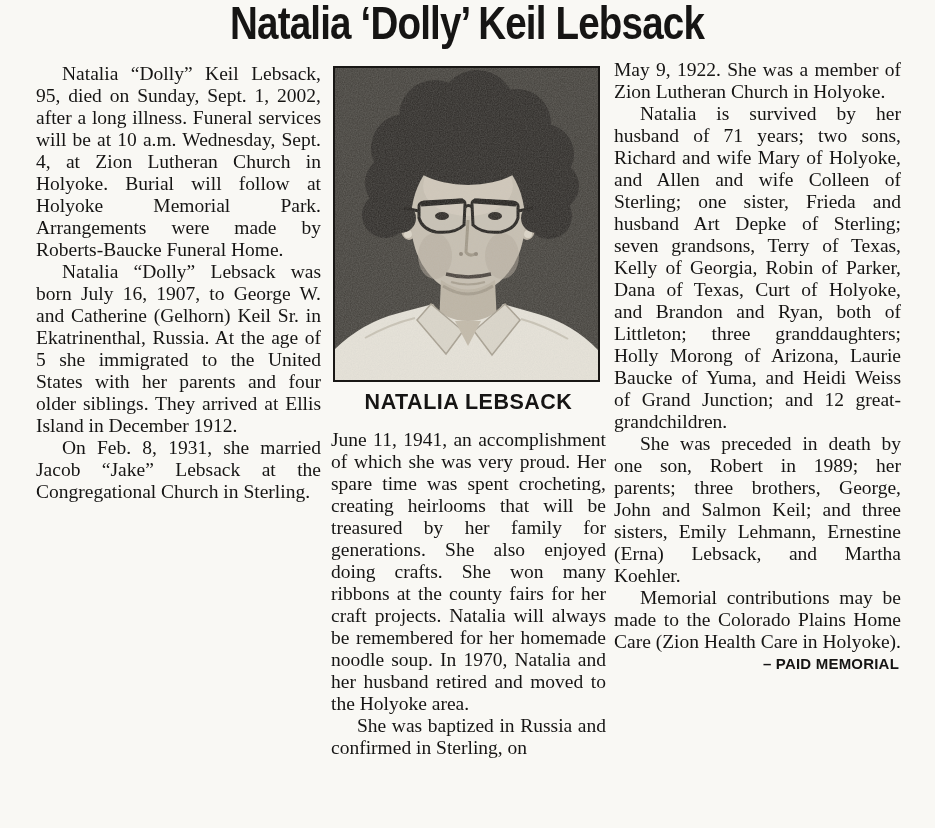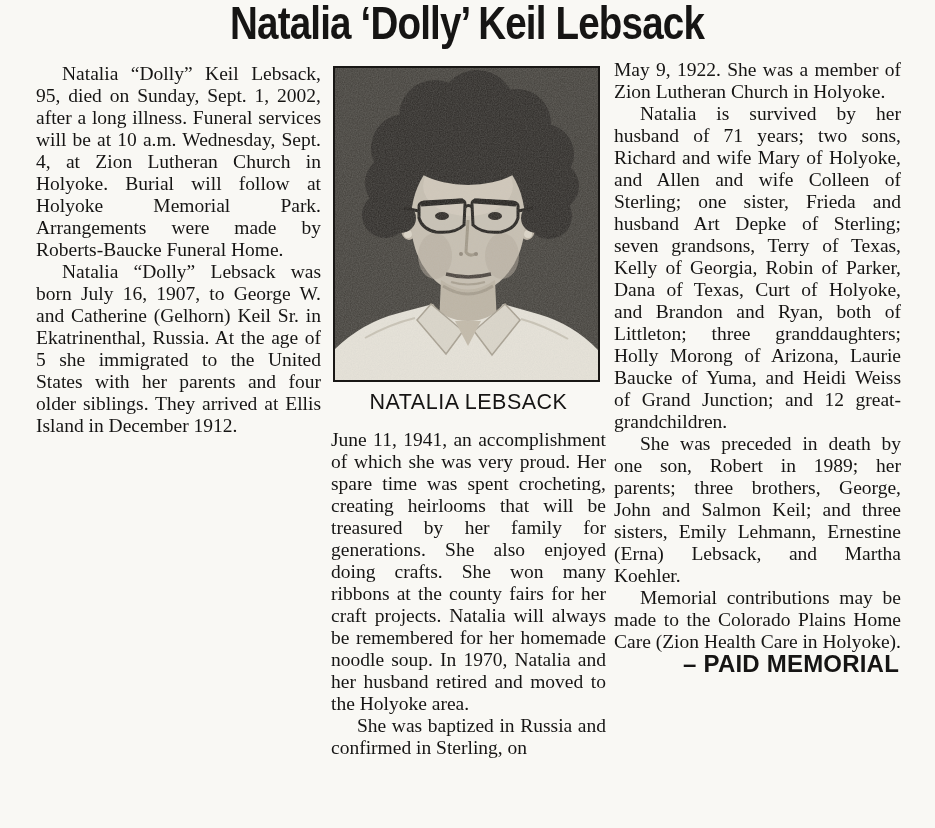--- a/index.html
+++ b/index.html
@@ -47,47 +47,48 @@
     box-sizing: border-box;
     background: #45423e;
   }
   .photo-frame svg { display: block; width: 100%; height: 100%; }
   .caption {
     position: absolute;
     left: 331px; top: 390px;
     width: 275px;
     text-align: center;
     font-family: "Liberation Sans", sans-serif;
-    font-weight: 400;
+    font-weight: 700;
     font-size: 21.5px;
     letter-spacing: 0.5px;
   }
   .signoff {
     margin-top: 1px;
     text-align: right;
     padding-right: 2px;
     font-family: "Liberation Sans", sans-serif;
     font-weight: 700;
-    font-size: 24px;
+    font-size: 15px;
     letter-spacing: 0.2px;
     text-indent: 0;
   }
 </style>
 </head>
 <body>
 
 <div class="page">
 
   <div class="headline">
     <span class="squeeze">Natalia ‘Dolly’ Keil Lebsack</span>
   </div>
 
   <div class="col" id="col1">
     <p>Natalia “Dolly” Keil Lebsack, 95, died on Sunday, Sept. 1, 2002, after a long illness. Funeral services will be at 10 a.m. Wednesday, Sept. 4, at Zion Lutheran Church in Holyoke. Burial will follow at Holyoke Memorial Park. Arrangements were made by Roberts-Baucke Funeral Home.</p>
     <p>Natalia “Dolly” Lebsack was born July 16, 1907, to George W. and Catherine (Gelhorn) Keil Sr. in Ekatrinenthal, Russia. At the age of 5 she immigrated to the United States with her parents and four older siblings. They arrived at Ellis Island in December 1912.</p>
+    <p>On Feb. 8, 1931, she married Jacob “Jake” Lebsack at the Congregational Church in Sterling.</p>
   </div>
 
   <div class="photo-frame">
     <svg viewBox="0 0 263 312" preserveAspectRatio="none">
       <defs>
         <filter id="grain" x="0" y="0" width="100%" height="100%">
           <feTurbulence type="fractalNoise" baseFrequency="0.85" numOctaves="2" stitchTiles="stitch"></feTurbulence>
           <feColorMatrix type="matrix" values="0 0 0 0 0.55  0 0 0 0 0.55  0 0 0 0 0.52  0 0 0 0.5 0"></feColorMatrix>
         </filter>
       </defs>

